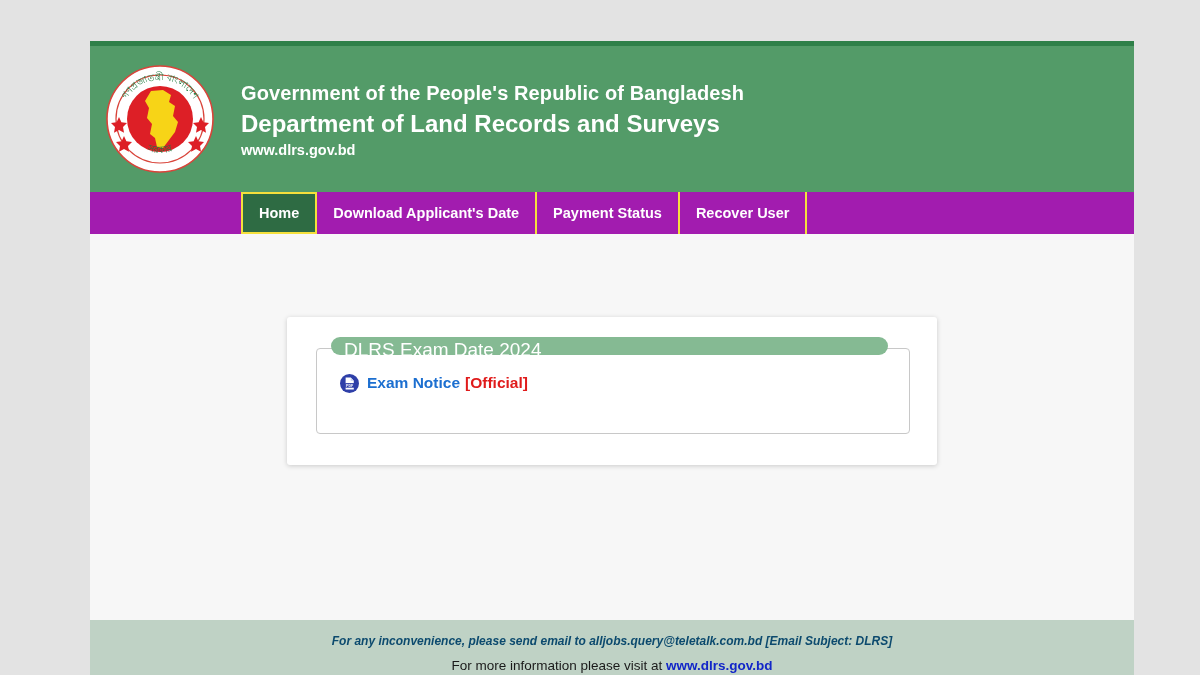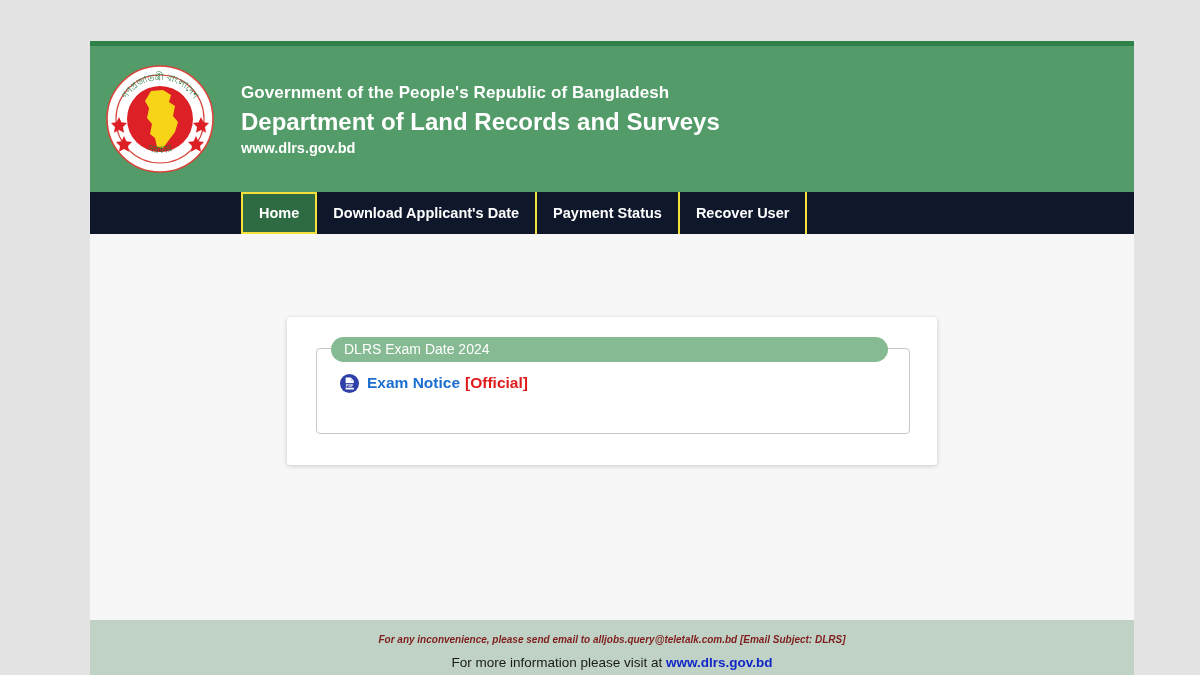--- a/index.html
+++ b/index.html
@@ -41,21 +41,21 @@
     width: 110px;
     height: 110px;
     flex: 0 0 110px;
     position: relative;
   }
   .header-text {
     margin-left: 26px;
     color: #ffffff;
   }
   .gov-line {
-    font-size: 17px;
+    font-size: 20px;
     font-weight: bold;
     letter-spacing: 0.1px;
     line-height: 1.3;
     white-space: nowrap;
   }
   .dept-line {
     font-size: 24px;
     font-weight: bold;
     line-height: 1.35;
     margin-top: 2px;
@@ -63,21 +63,21 @@
   }
   .url-line {
     font-size: 14.5px;
     font-weight: bold;
     margin-top: 1px;
     white-space: nowrap;
   }
 
   
   .navbar {
-    background: #0f172a;
+    background: #a21caf;
     height: 42px;
     display: flex;
     align-items: stretch;
     padding-left: 151px;
     box-sizing: border-box;
   }
   .nav-item {
     display: flex;
     align-items: center;
     justify-content: center;
@@ -122,25 +122,25 @@
     height: 84px;
     border: 1px solid #c8c8c8;
     border-radius: 4px;
     background: #ffffff;
   }
   .panel-heading {
     position: absolute;
     left: 14px;
     top: -12px;
     width: 557px;
-    height: 25px;
+    height: 18px;
     background: #85ba93;
     border-radius: 13px;
     color: #ffffff;
-    font-size: 14px;
+    font-size: 19px;
     line-height: 25px;
     padding-left: 13px;
     box-sizing: border-box;
     white-space: nowrap;
   }
   .panel-body {
     position: absolute;
     left: 0;
     top: 25px;
     right: 0;
@@ -175,24 +175,24 @@
 
   
   .site-footer {
     background: #bfd2c5;
     height: 60px;
     text-align: center;
     padding-top: 14px;
     box-sizing: border-box;
   }
   .footer-line1 {
-    font-size: 10px;
+    font-size: 12px;
     font-style: italic;
     font-weight: bold;
-    color: #7f1d1d;
+    color: #0c4a6e;
     white-space: nowrap;
   }
   .footer-line2 {
     font-size: 13.5px;
     color: #1a1a1a;
     margin-top: 10px;
     white-space: nowrap;
   }
   .footer-link {
     color: #1226c8;

